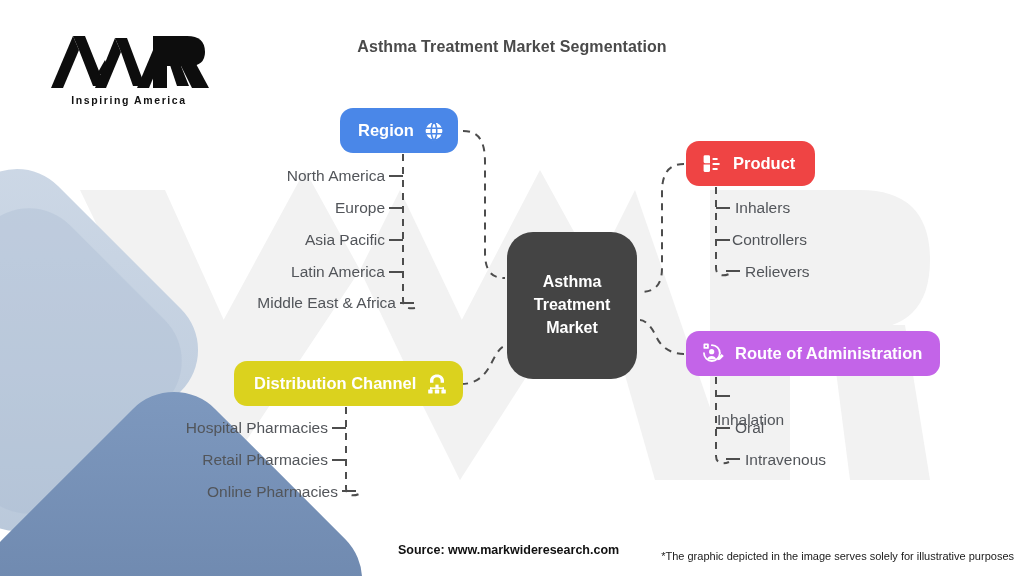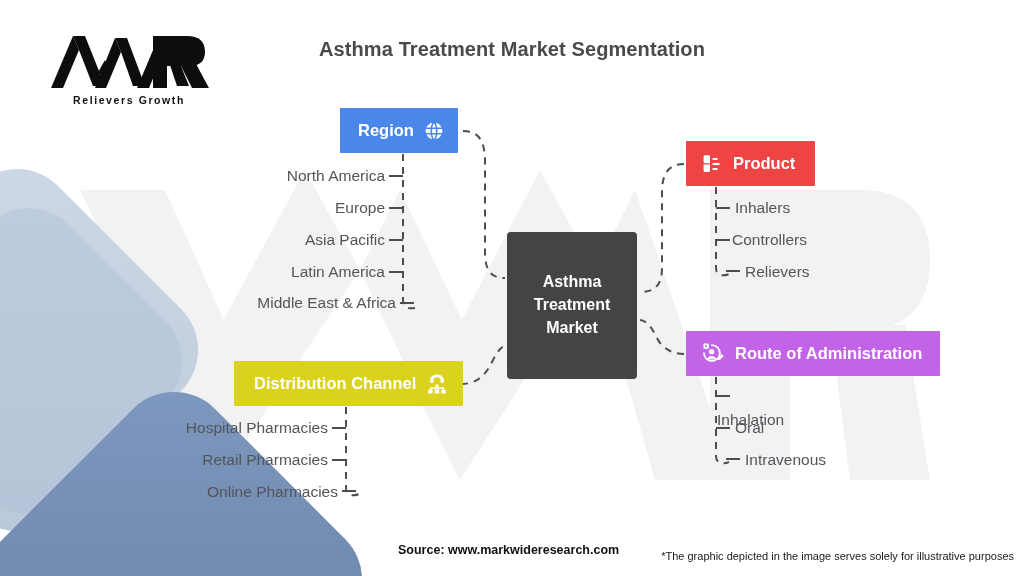--- a/index.html
+++ b/index.html
@@ -85,39 +85,39 @@
     margin-top: 2px;
   }
 
   
   .title {
     position: absolute;
     left: 0;
     top: 38px;
     width: 1024px;
     text-align: center;
-    font-size: 20px;
+    font-size: 16px;
     font-weight: bold;
     color: #4a4a4a;
     letter-spacing: 0.1px;
   }
 
   
   .wires {
     position: absolute;
     inset: 0;
     pointer-events: none;
   }
 
   
   .node {
     position: absolute;
     display: flex;
     align-items: center;
-    border-radius: 1px;
+    border-radius: 13px;
     color: #ffffff;
     font-weight: bold;
     box-sizing: border-box;
   }
   .node .lbl { white-space: nowrap; }
   .node svg { display: block; flex: none; }
 
   .node-region {
     left: 340px;
     top: 108px;
@@ -154,21 +154,21 @@
     background: #dbd21e;
     font-size: 16.5px;
   }
 
   .node-center {
     position: absolute;
     left: 507px;
     top: 232px;
     width: 130px;
     height: 147px;
-    border-radius: 4px;
+    border-radius: 26px;
     background: #444444;
     color: #ffffff;
     display: flex;
     align-items: center;
     justify-content: center;
     text-align: center;
     font-size: 16px;
     font-weight: bold;
     line-height: 1.42;
   }
@@ -231,21 +231,21 @@
         <path d="M46 58 L57 58 L72 22 L66 8 L46 58 Z"></path>
         <path d="M56 30 L62 44 L48 44 Z"></path>
         <path d="M66 8 L78 8 L96 56 L84 56 L72 22 Z"></path>
         <path d="M88 58 L100 58 L116 20 L110 6 L88 58 Z"></path>
         <path d="M110 6 L120 6 L140 56 L128 56 L116 20 Z"></path>
         <path d="M104 6 L118 6 L118 58 L104 58 Z"></path>
         <path d="M112 6 L138 6 Q156 6 156 22 Q156 36 140 36 L112 36 Z"></path>
         <path d="M130 32 L146 32 L160 58 L143 58 Z"></path>
       </g>
     </svg>
-    <div class="logo-tag">Relievers Growth</div>
+    <div class="logo-tag">Inspiring America</div>
   </div>
 
   <div class="title">Asthma Treatment Market Segmentation</div>
 
   <svg class="wires" viewBox="0 0 1024 576">
     <g fill="none" stroke="#4d4d4d" stroke-width="2" stroke-dasharray="7 6" stroke-linecap="butt">
 
       <path d="M463 131 C 478 131 485 140 485 162 L485 252 C485 272 492 278 505 278"></path>
 
       <path d="M684 164 C 670 164 662 172 662 192 L662 268 C662 286 654 292 640 292"></path>

